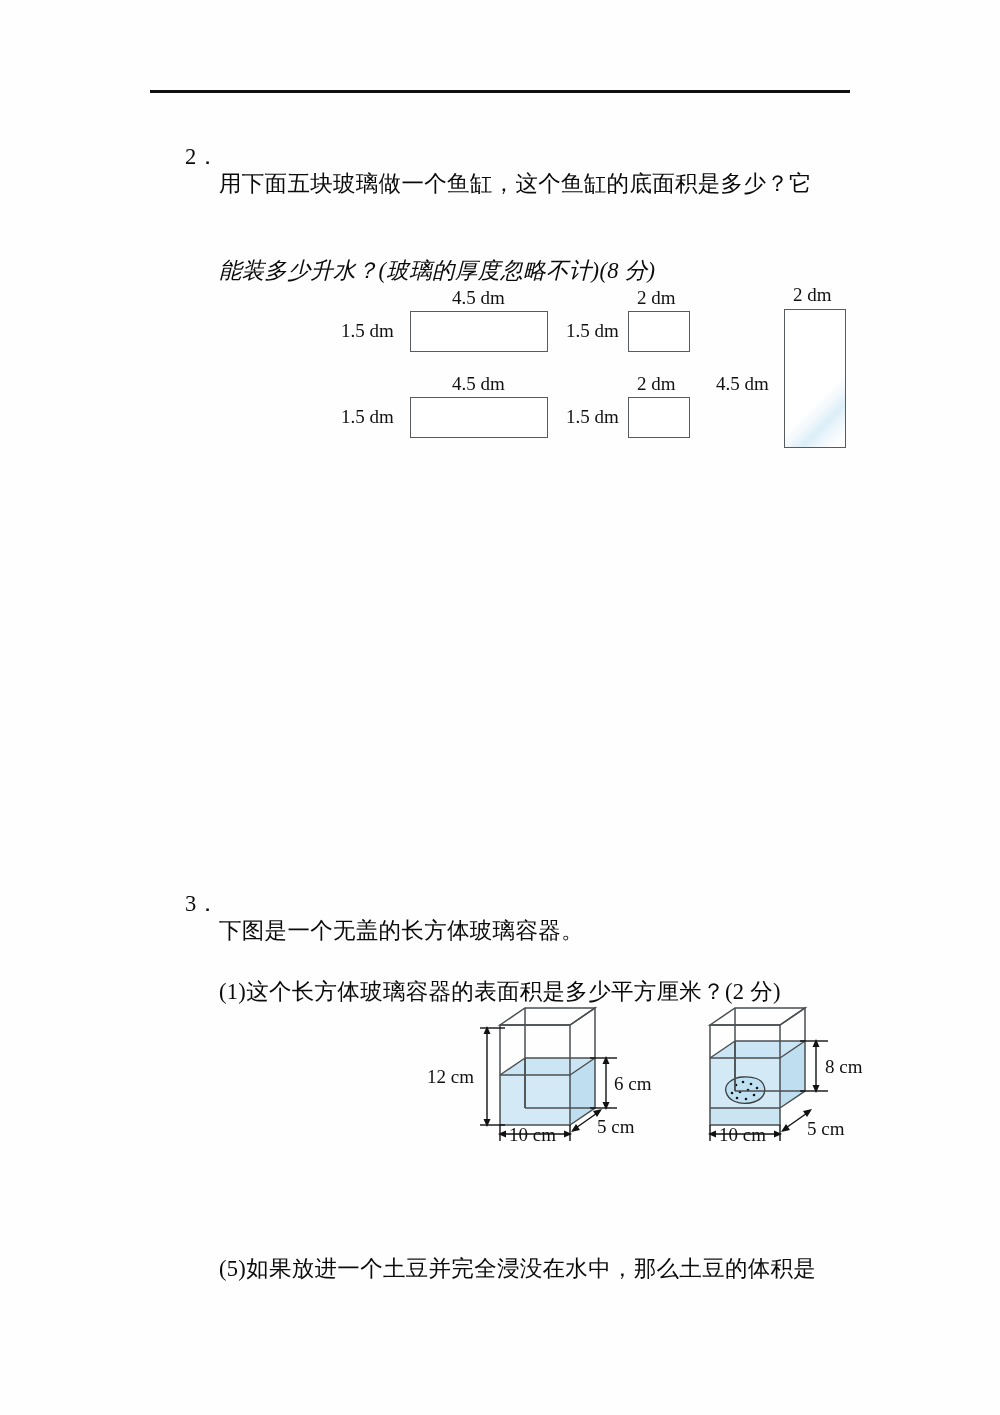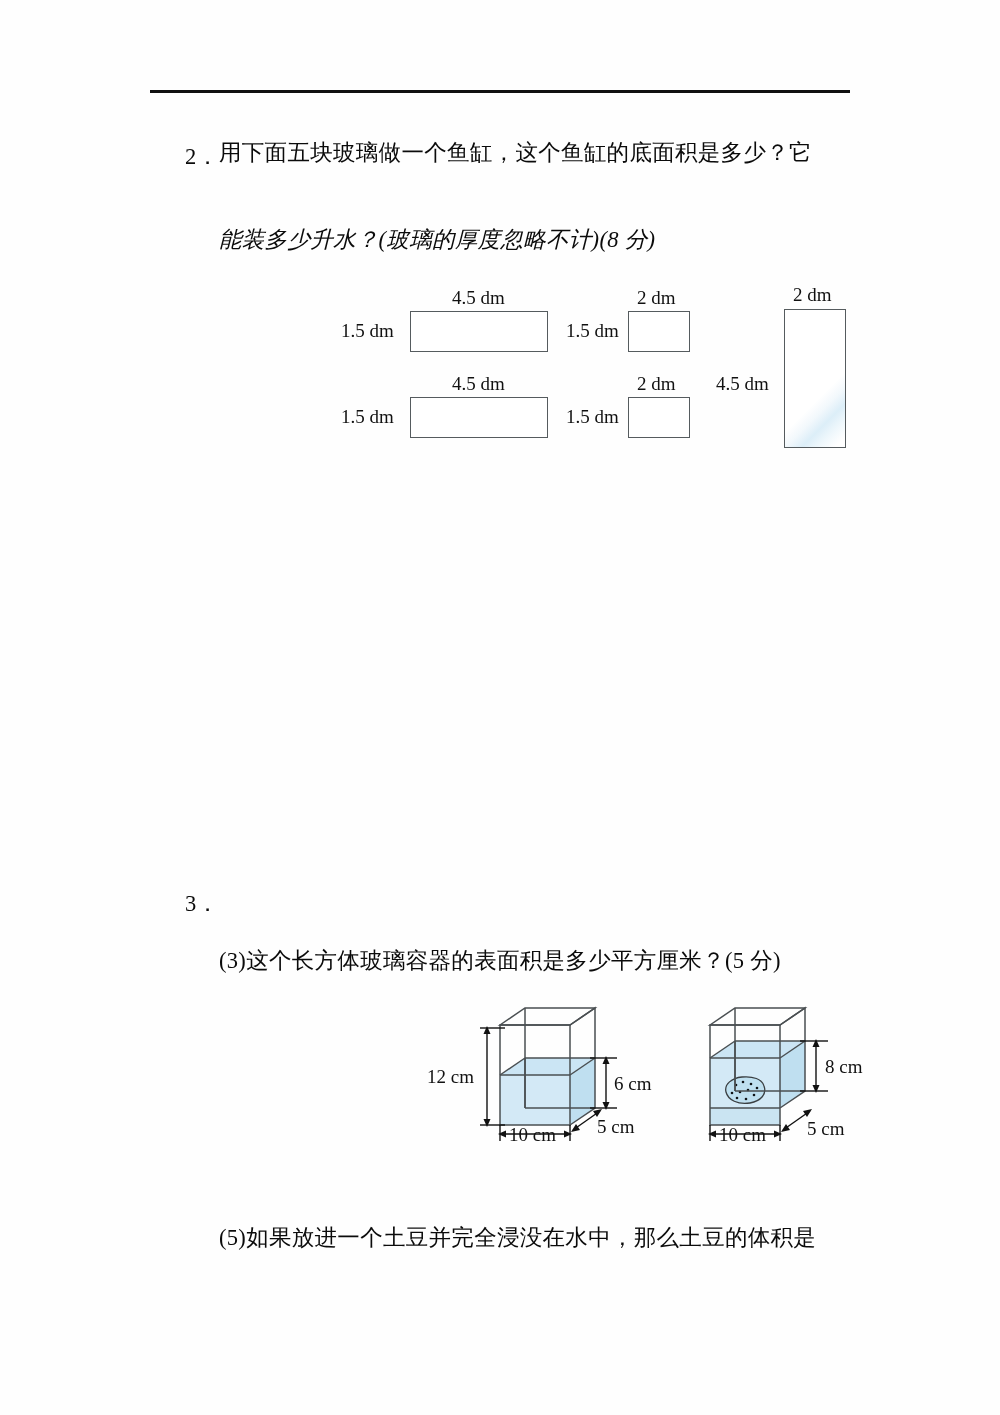--- a/index.html
+++ b/index.html
@@ -33,20 +33,21 @@
 
   
   .qtext {
     position: absolute;
     font-family: "Liberation Serif", "DejaVu Serif", serif;
     font-size: 22.5px;
     line-height: 1.1;
     letter-spacing: 0.3px;
     color: #0b0b0b;
     white-space: nowrap;
+    margin-top: 31px;
   }
   .q-num {
     position: absolute;
     font-size: 22.5px;
     color: #0b0b0b;
     white-space: nowrap;
   }
 
   
   .panels {
@@ -122,22 +123,23 @@
     <div class="dim-label" style="left:566px; top:406px;">1.5 dm</div>
     <div class="panel-rect" style="left:628px; top:397px; width:62px; height:41px;"></div>
 
     <div class="dim-label" style="left:793px; top:284px;">2 dm</div>
     <div class="dim-label" style="left:716px; top:373px;">4.5 dm</div>
     <div class="panel-rect tall" style="left:784px; top:309px; width:62px; height:139px;"></div>
   </div>
 
   <div class="q-num" style="left:185px; top:888px;">3．</div>
 
-
-  <div class="qtext" style="left:219px; top:949px;">(3)这个长方体玻璃容器的表面积是多少平方厘米？(5 分)</div>
+  <div class="qtext" style="left:219px; top:888px;">下图是一个无盖的长方体玻璃容器。</div>
+
+  <div class="qtext" style="left:219px; top:949px;">(1)这个长方体玻璃容器的表面积是多少平方厘米？(2 分)</div>
 
   <svg class="box-svg" style="left:425px; top:1000px;" width="235" height="150" viewBox="0 0 235 150">
 
     <polygon points="75,75 145,75 145,125 75,125" fill="#d3e9f6"></polygon>
     <polygon points="75,75 100,58 170,58 145,75" fill="#cbe5f4"></polygon>
     <polygon points="145,75 170,58 170,108 145,125" fill="#bfdff0"></polygon>
 
     <g stroke="#4a4f52" stroke-width="1.5" fill="none">
 
       <rect x="75" y="25" width="70" height="100"></rect>

